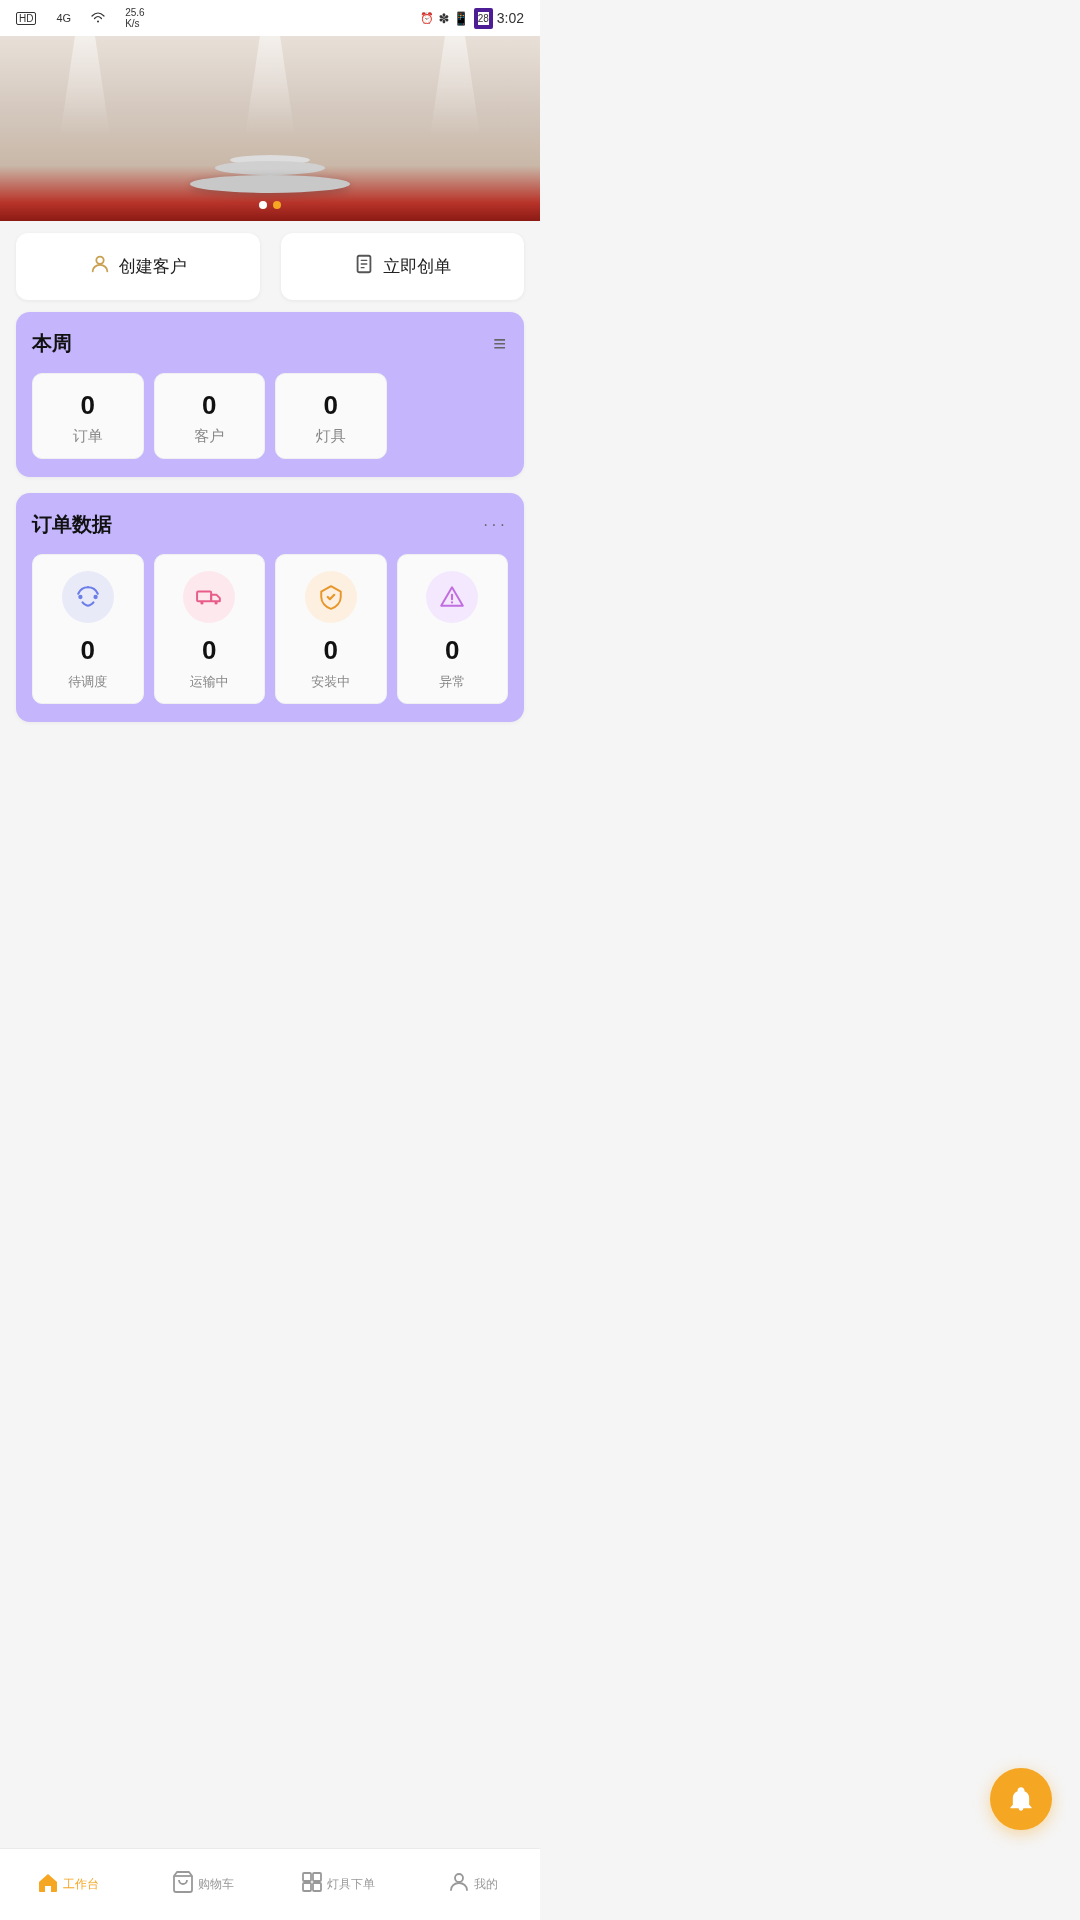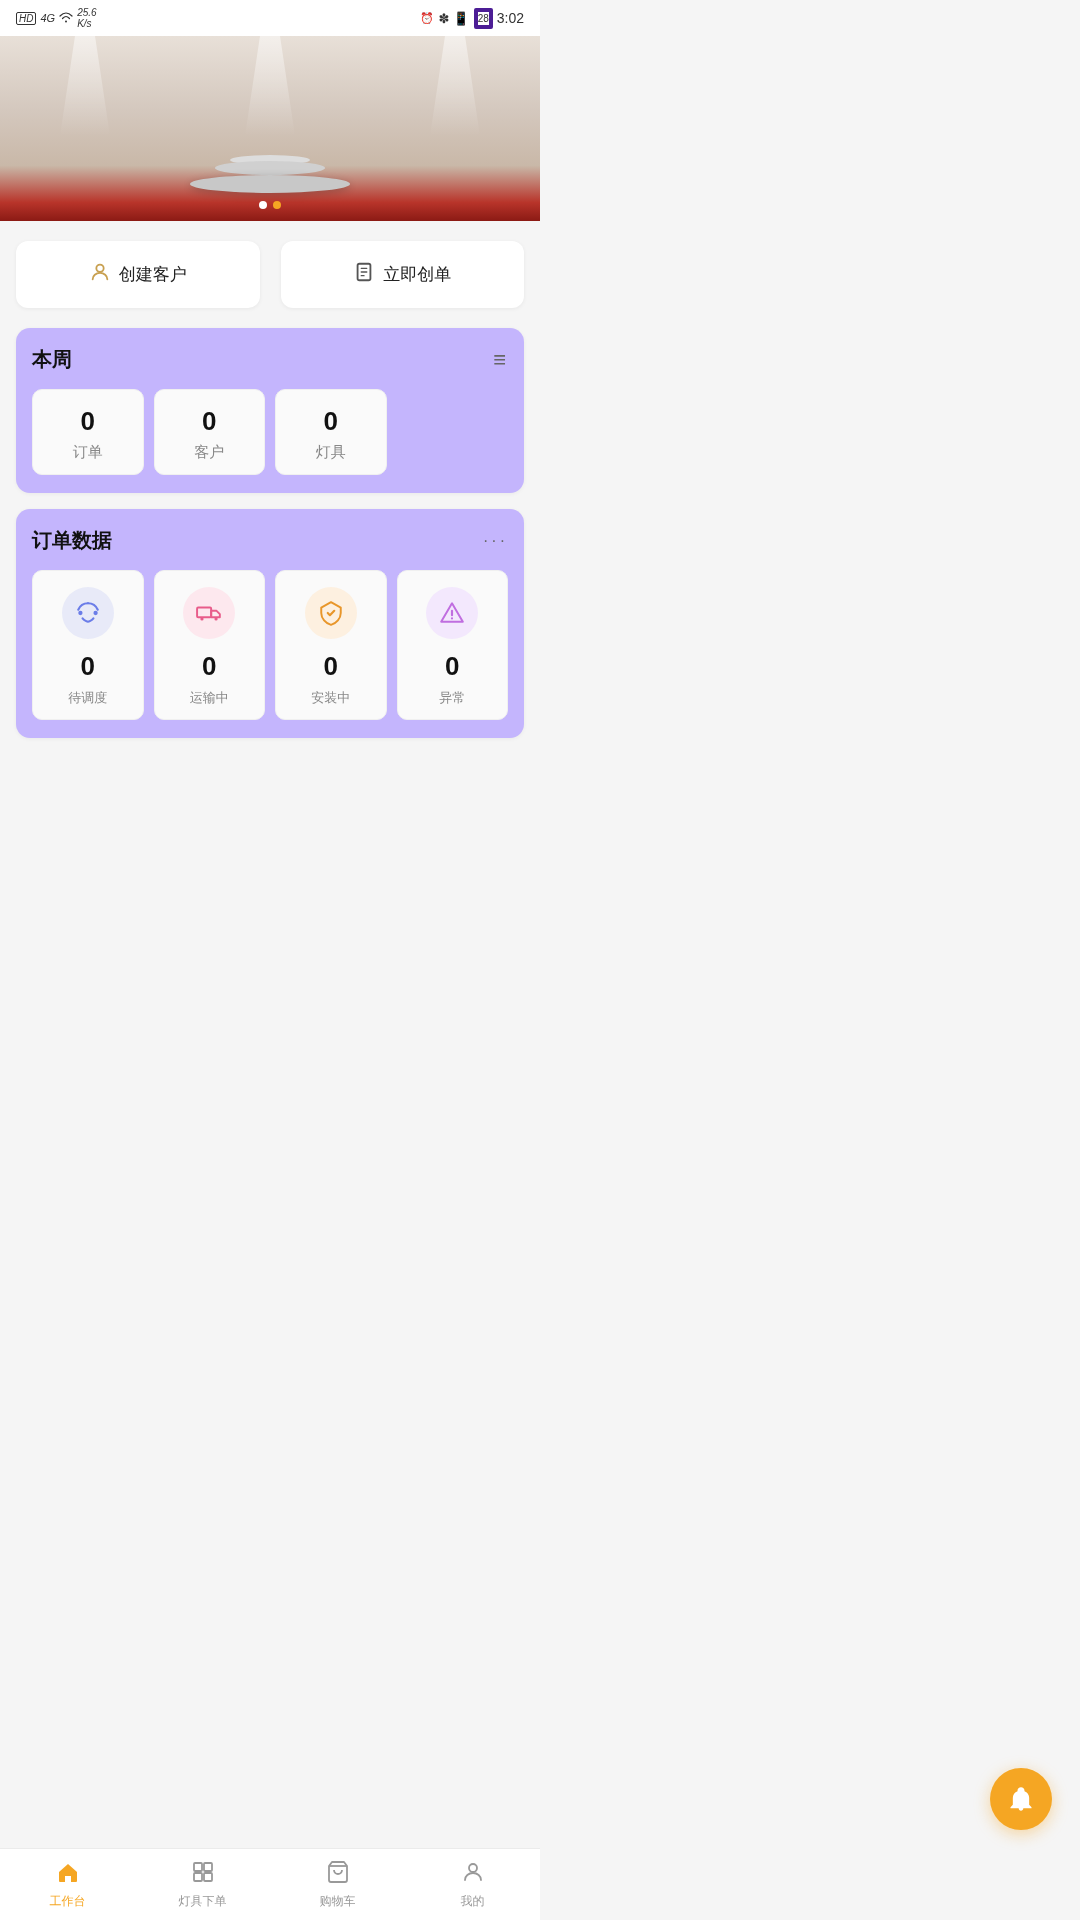--- a/index.html
+++ b/index.html
@@ -17,21 +17,21 @@
     .status-bar {
       background: #fff;
       height: 36px;
       display: flex;
       align-items: center;
       justify-content: space-between;
       padding: 0 16px;
       font-size: 11px;
       color: #333;
     }
-    .status-left { display: flex; align-items: center; gap: 4px; font-style: italic; }
+    .status-left { display: flex; align-items: center; gap: 20px; }
     .status-right { display: flex; align-items: center; gap: 4px; }
 
     
     .banner {
       width: 100%;
       height: 185px;
       background: linear-gradient(180deg, #e8e0d8 0%, #d4c8be 40%, #c9b8a8 70%, #b8342a 90%, #8b1a14 100%);
       position: relative;
       overflow: hidden;
     }
@@ -93,21 +93,21 @@
       clip-path: polygon(30% 0%, 70% 0%, 100% 100%, 0% 100%);
     }
     .spotlight-left { left: 60px; }
     .spotlight-center { left: 50%; transform: translateX(-50%); }
     .spotlight-right { right: 60px; }
 
     
     .quick-actions {
       display: flex;
       gap: 21px;
-      padding: 20px 16px;
+      padding: 12px 16px;
       background: #f5f5f5;
       text-align: right;
     }
     .action-btn {
       flex: 1;
       background: #fff;
       border-radius: 12px;
       padding: 20px 16px;
       display: flex;
       align-items: center;
@@ -242,21 +242,20 @@
       width: 540px;
       background: #fff;
       border-top: 1px solid #ebebeb;
       display: flex;
       height: 72px;
       z-index: 200;
     }
     .nav-item {
       flex: 1;
       display: flex;
-      flex-direction: column;
       align-items: center;
       justify-content: center;
       gap: 3px;
       cursor: pointer;
       color: #999;
       font-size: 11px;
     }
     .nav-item.active { color: #f5a623; }
     .nav-icon { font-size: 22px; }
     .nav-label { font-size: 12px; }
@@ -424,37 +423,37 @@
     <span class="nav-icon">
       <svg width="24" height="24" viewBox="0 0 24 24" fill="#f5a623">
         <path d="M3 12L12 4l9 8v9a1 1 0 0 1-1 1H15v-6H9v6H4a1 1 0 0 1-1-1v-9z"></path>
       </svg>
     </span>
     <span class="nav-label" style="color:#f5a623;">工作台</span>
   </div>
   <div class="nav-item">
     <span class="nav-icon">
       <svg width="24" height="24" viewBox="0 0 24 24" fill="none" stroke="#999" stroke-width="1.8">
+        <path d="M6 2L3 6v14a2 2 0 0 0 2 2h14a2 2 0 0 0 2-2V6l-3-4z" stroke-linejoin="round"></path>
+        <line x1="3" y1="6" x2="21" y2="6"></line>
+        <path d="M16 10a4 4 0 0 1-8 0"></path>
+      </svg>
+    </span>
+    <span class="nav-label">购物车</span>
+  </div>
+  <div class="nav-item">
+    <span class="nav-icon">
+      <svg width="24" height="24" viewBox="0 0 24 24" fill="none" stroke="#999" stroke-width="1.8">
         <rect x="3" y="3" width="8" height="8" rx="1"></rect>
         <rect x="13" y="3" width="8" height="8" rx="1"></rect>
         <rect x="3" y="13" width="8" height="8" rx="1"></rect>
         <rect x="13" y="13" width="8" height="8" rx="1"></rect>
       </svg>
     </span>
     <span class="nav-label">灯具下单</span>
-  </div>
-  <div class="nav-item">
-    <span class="nav-icon">
-      <svg width="24" height="24" viewBox="0 0 24 24" fill="none" stroke="#999" stroke-width="1.8">
-        <path d="M6 2L3 6v14a2 2 0 0 0 2 2h14a2 2 0 0 0 2-2V6l-3-4z" stroke-linejoin="round"></path>
-        <line x1="3" y1="6" x2="21" y2="6"></line>
-        <path d="M16 10a4 4 0 0 1-8 0"></path>
-      </svg>
-    </span>
-    <span class="nav-label">购物车</span>
   </div>
   <div class="nav-item">
     <span class="nav-icon">
       <svg width="24" height="24" viewBox="0 0 24 24" fill="none" stroke="#999" stroke-width="1.8">
         <circle cx="12" cy="8" r="4"></circle>
         <path d="M4 20c0-4 3.6-7 8-7s8 3 8 7" stroke-linecap="round"></path>
       </svg>
     </span>
     <span class="nav-label">我的</span>
   </div>

